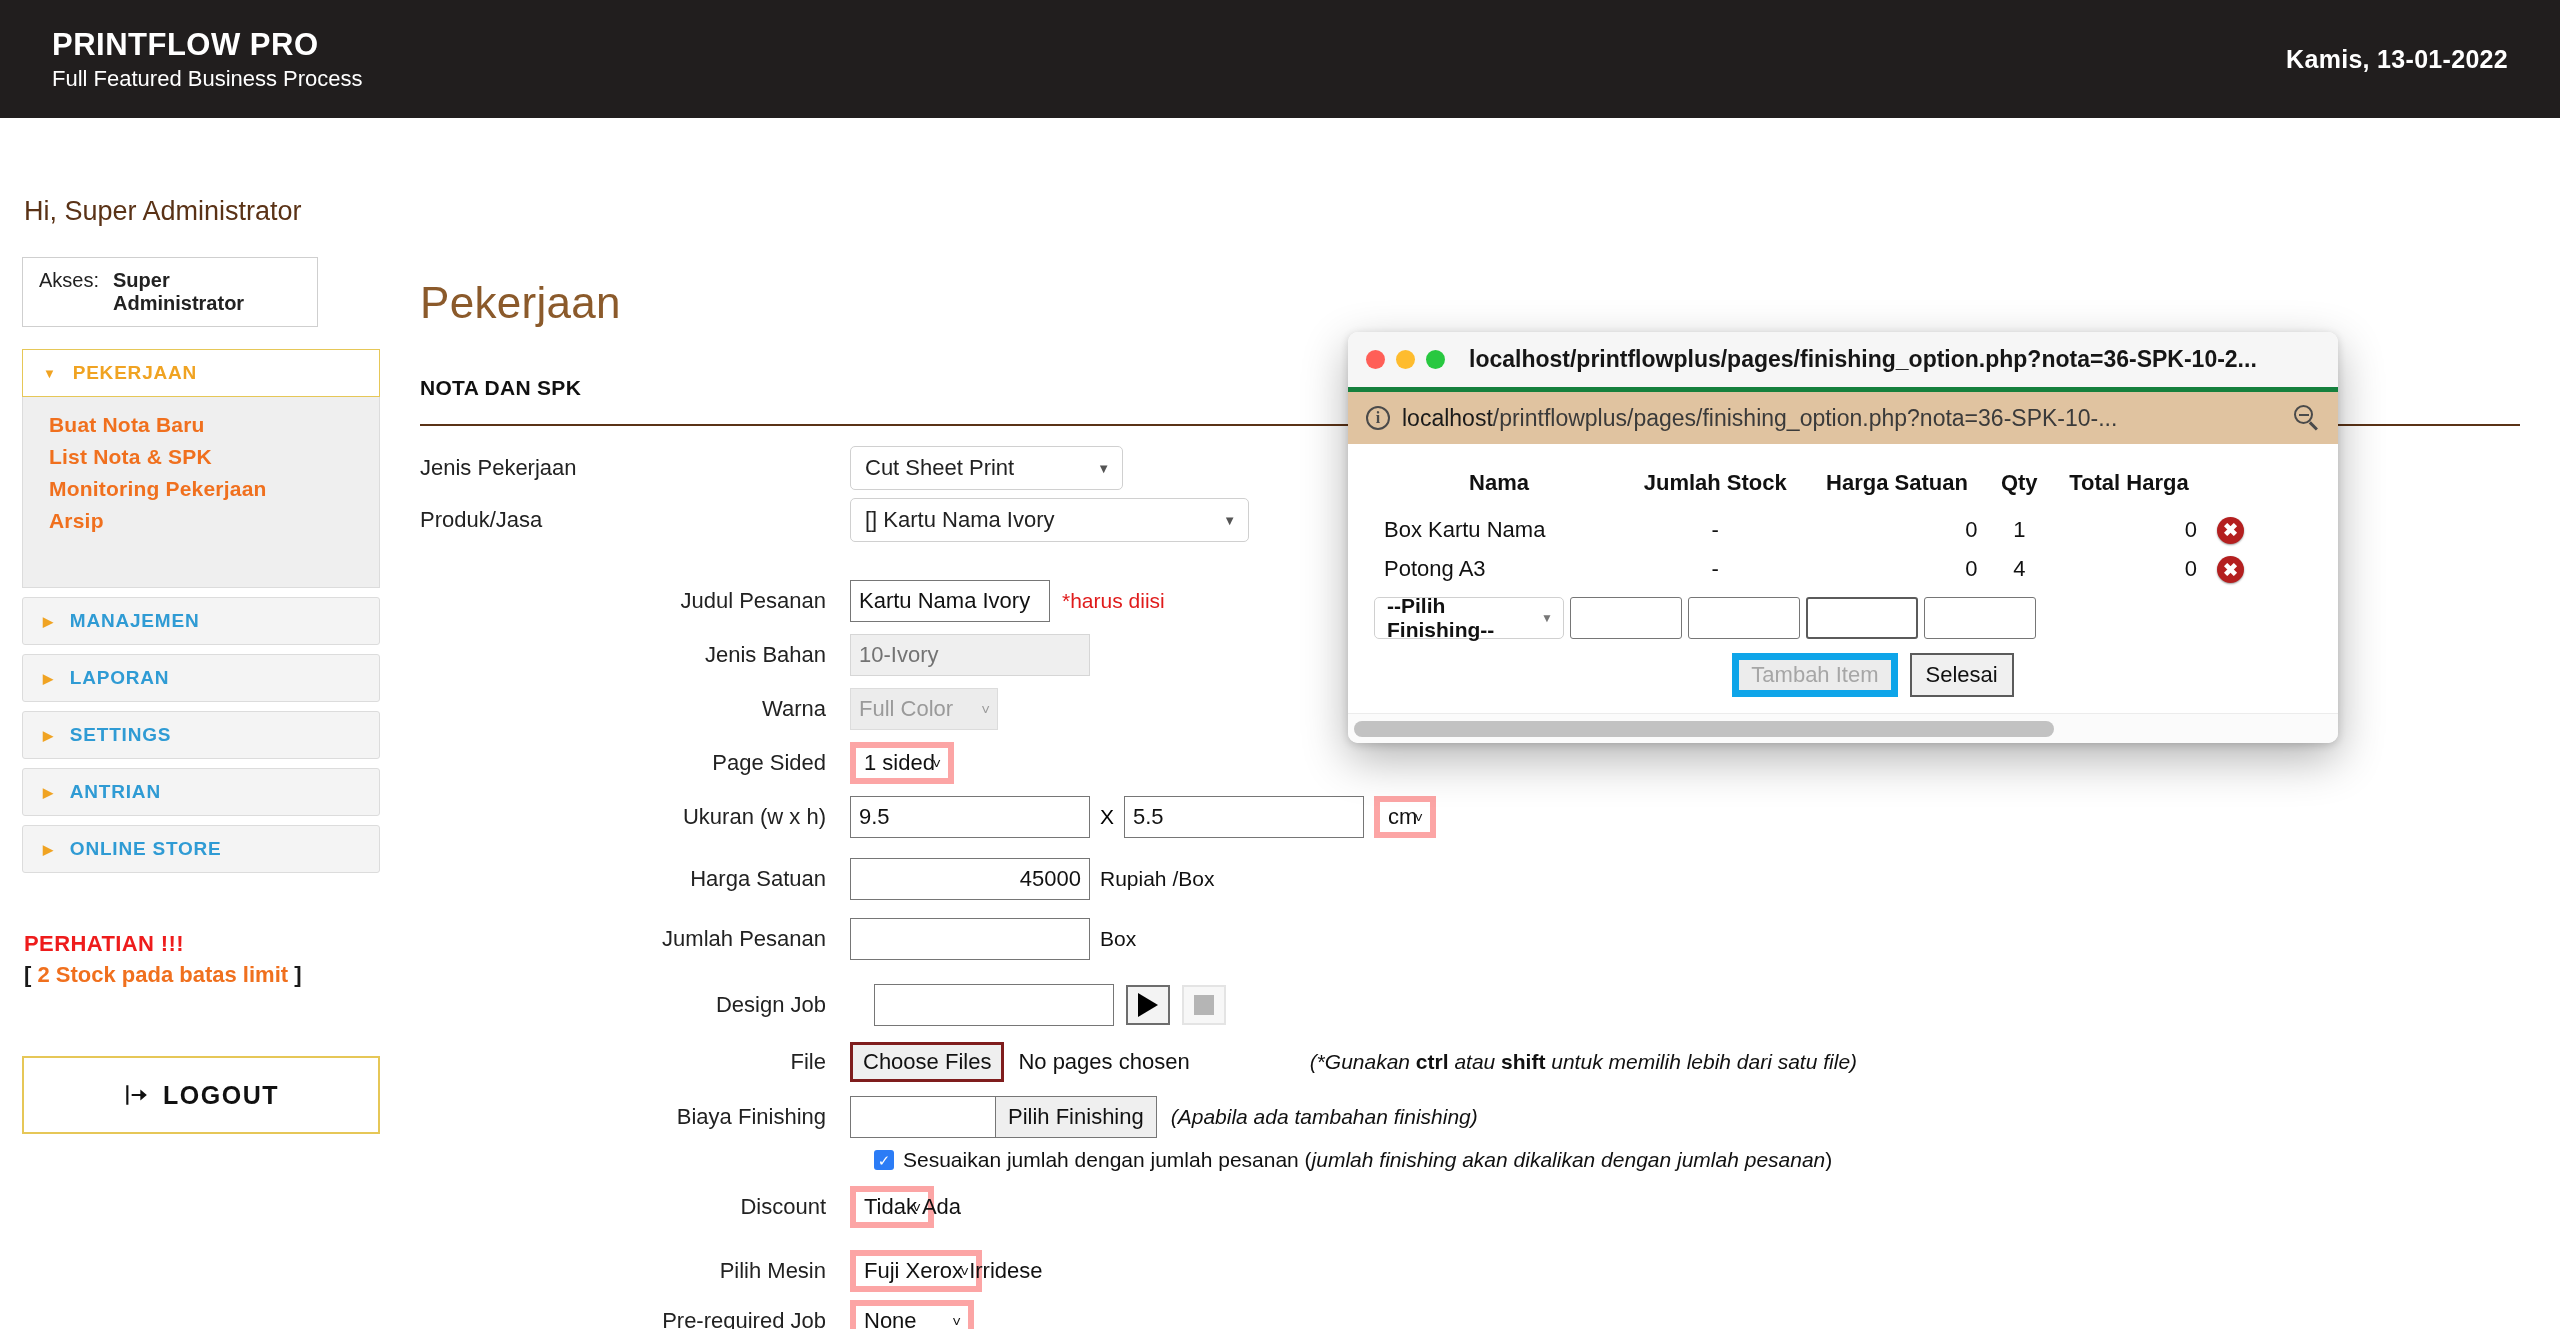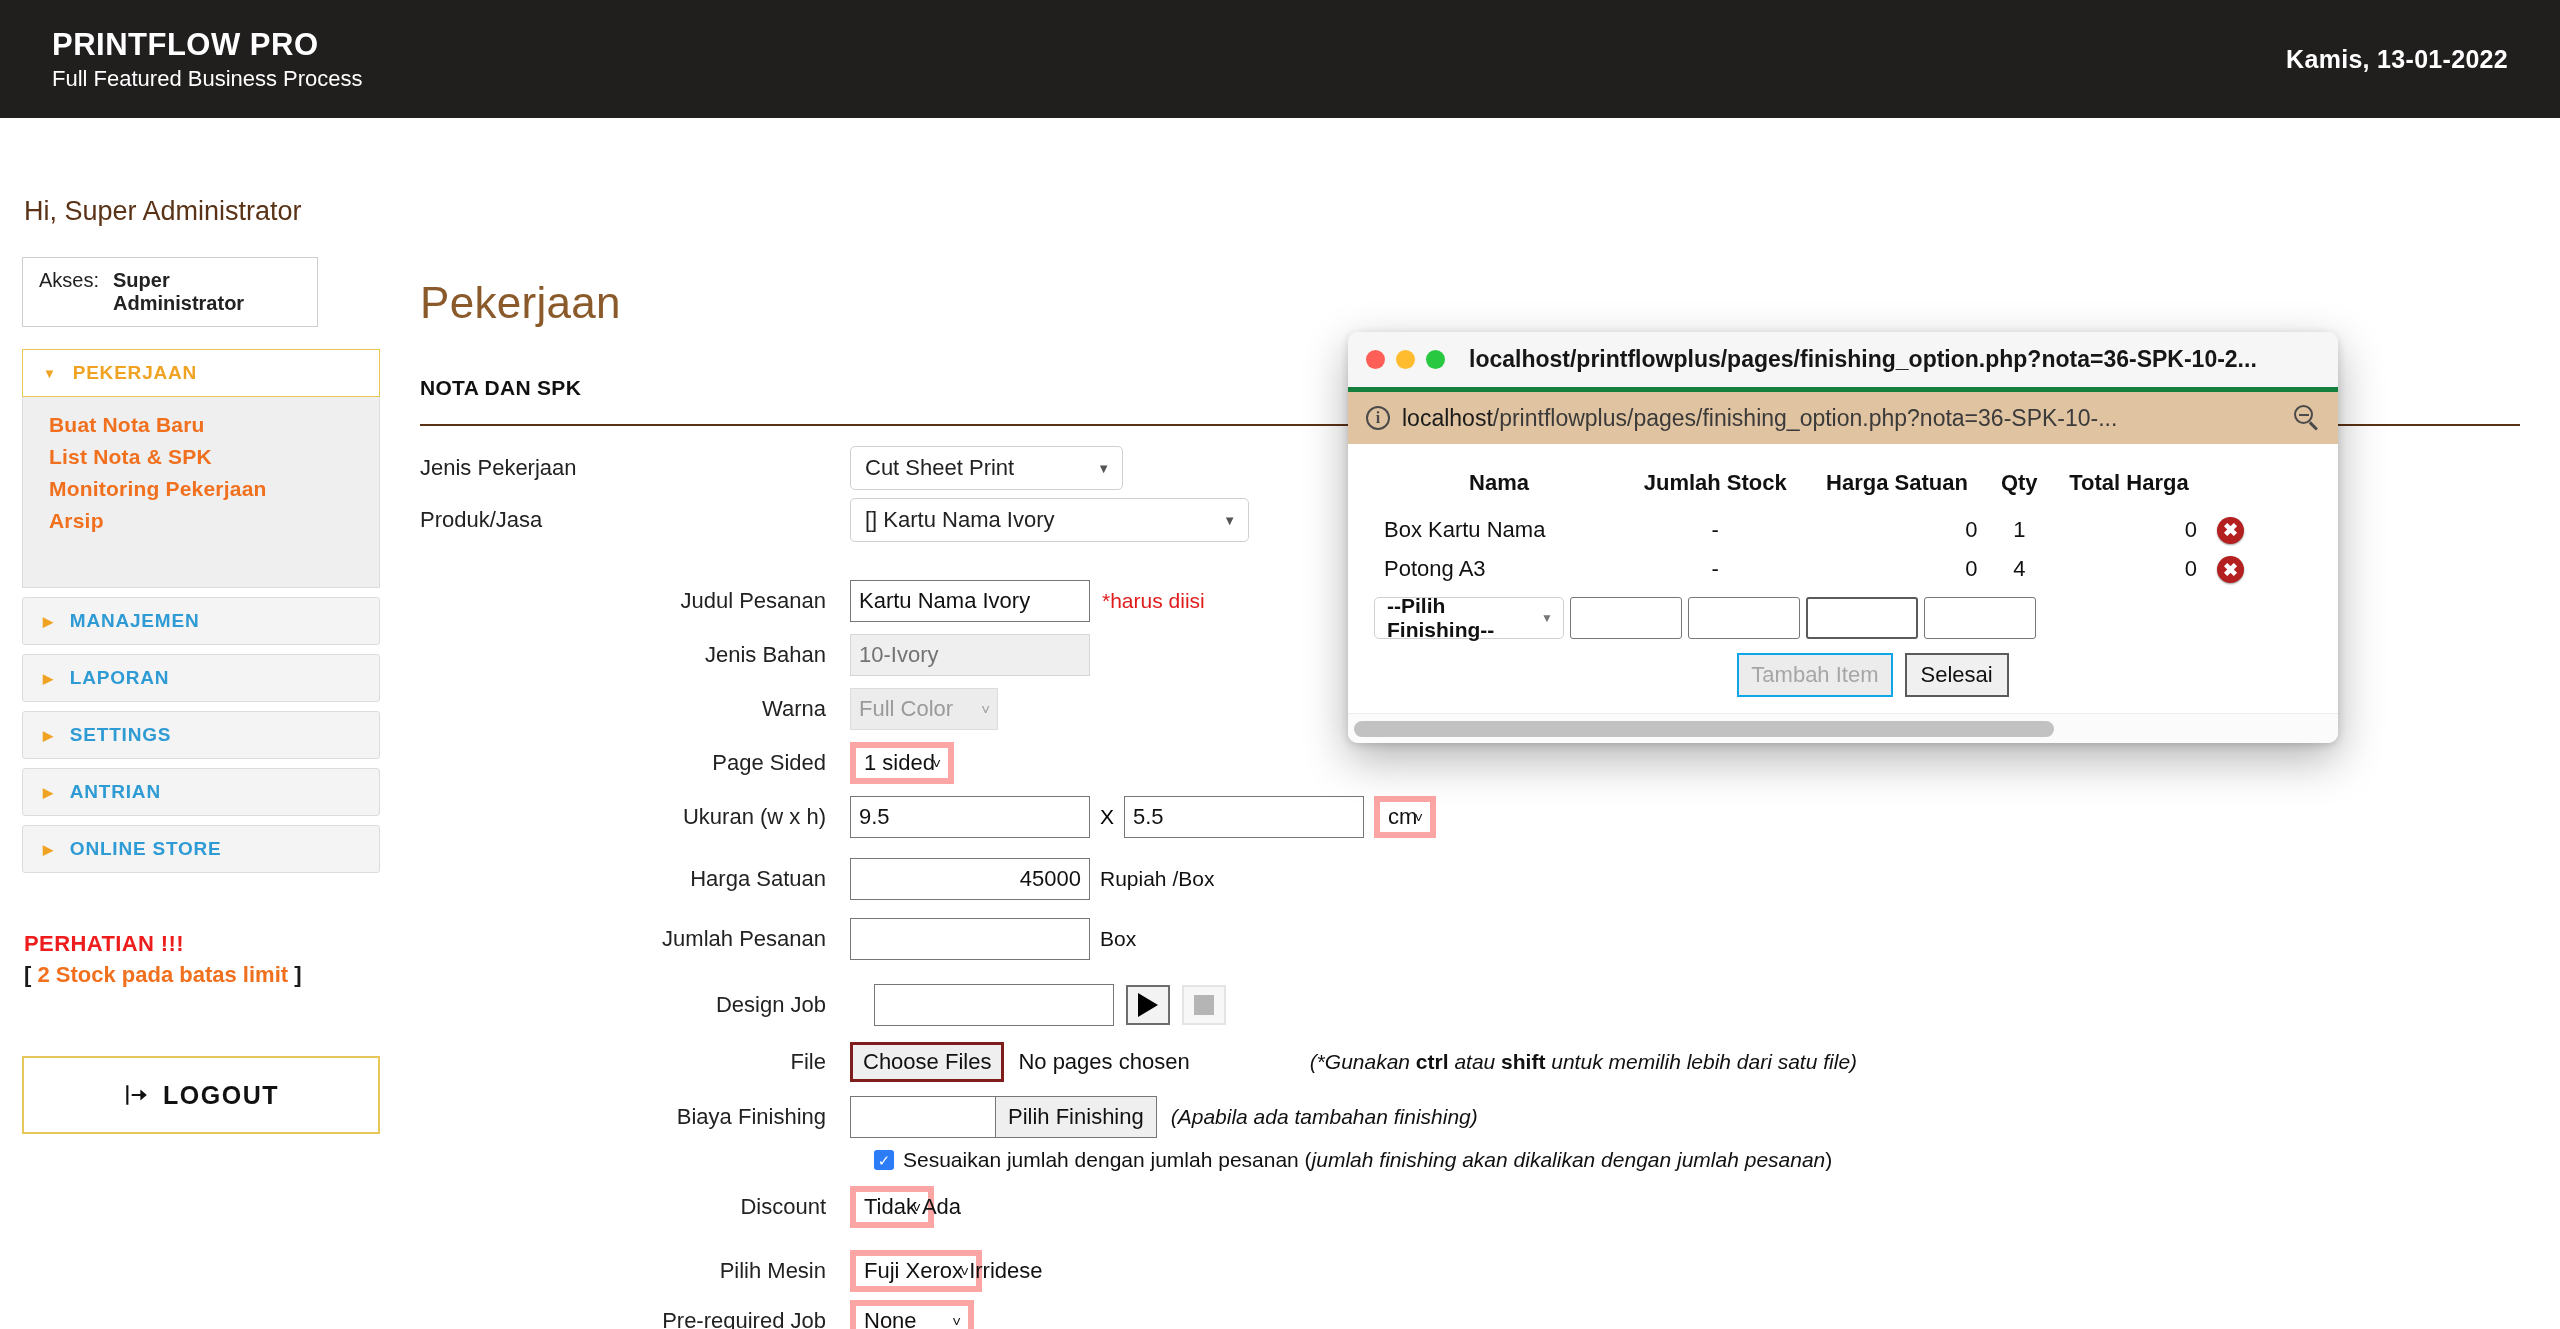--- a/index.html
+++ b/index.html
@@ -191,21 +191,21 @@
     border:1px solid #d0d0d0; border-radius:5px; background:#fff; height:42px;
     font-size:21px; font-weight:bold; color:#111; display:inline-flex; align-items:center;
     padding:0 30px 0 12px; position:relative; width:190px; cursor:pointer;
   }
   #newrow .smallsel .chev { position:absolute;right:10px;top:50%;transform:translateY(-50%);
                             font-size:12px;color:#777; }
   .rinput { height:42px; border:1px solid #d6d6d6; background:#f5f5f5; border-radius:3px; width:112px;}
   .rinput.active { border:2px solid #5b5b5b; background:#fff; width:112px; }
   #actionrow { display:flex; justify-content:center; gap:0px; margin-top:14px; padding-left:60px; }
   #btn-tambah {
-    background:#ececec;border:2px solid #0ea5e9;color:#a6a6a6;font-size:22px;height:44px;
+    background:#ececec;border:7px solid #0ea5e9;color:#a6a6a6;font-size:22px;height:44px;
     padding:0 12px; cursor:default;
   }
   #btn-selesai {
     background:#f0f0f0;border:2px solid #5b5b5b;color:#111;font-size:22px;height:44px;
     padding:0 14px; margin-left:12px; cursor:pointer;
   }
   #popup-scroll {
     height:30px; background:#fbfbfb; border-top:1px solid #ececec;
     display:flex; align-items:center; padding:0 6px;
   }
@@ -311,21 +311,21 @@
         <div class="bigsel" style="width:399px;">
           <span>[] Kartu Nama Ivory</span>
           <span class="chev">▼</span>
         </div>
       </div>
     </div>
 
     <div class="row" style="margin-top:38px;">
       <div class="lbl-col">Judul Pesanan</div>
       <div class="fld-col">
-        <input type="text" style="width: 240px;" value="Kartu Nama Ivory">
+        <input type="text" style="width: 200px;" value="Kartu Nama Ivory">
         <span class="req">*harus diisi</span>
       </div>
     </div>
 
     <div class="row">
       <div class="lbl-col">Jenis Bahan</div>
       <div class="fld-col">
         <div class="fakeinput disabled" style="width:240px;display:flex;align-items:center;">
             <span>10-Ivory</span>
           </div>

